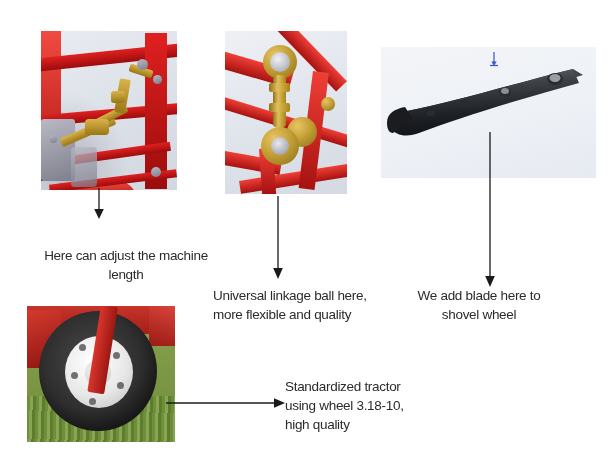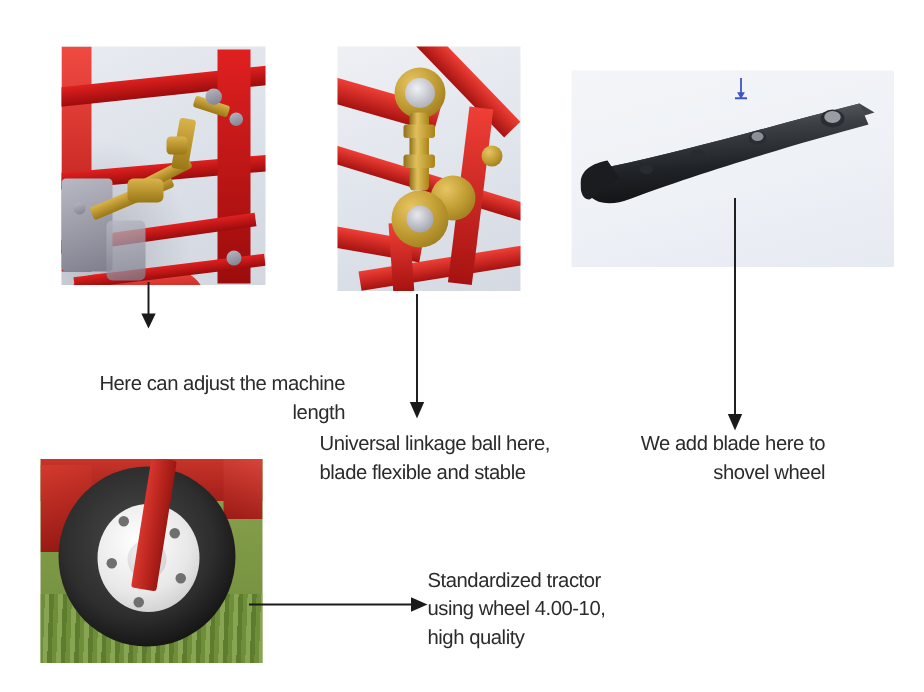--- a/index.html
+++ b/index.html
@@ -23,21 +23,21 @@
   }
   .caption {
     position: absolute;
     color: #2b2b2b;
     font-family: "Liberation Sans", sans-serif;
     font-size: 13.5px;
     line-height: 19px;
     letter-spacing: -0.3px;
     white-space: pre-line;
   }
-  .caption.center { text-align: right; }
+  .caption.center { text-align: center; }
   .caption.left { text-align: left; }
   .arrow { position: absolute; }
 
   
   #photo-adjust-linkage {
     left: 41px; top: 31px; width: 136px; height: 159px;
     background:
       radial-gradient(ellipse at 20% 85%, rgba(150,150,160,0.55) 0%, rgba(150,150,160,0) 38%),
       linear-gradient(155deg, #e9ecf1 0%, #dfe3ea 40%, #d2d7e0 100%);
   }
@@ -244,22 +244,22 @@
 
   <svg class="arrow" style="left:166px; top:392px; width:120px; height:22px;" viewBox="0 0 120 22">
     <line x1="0" y1="11" x2="111" y2="11" stroke="#1a1a1a" stroke-width="1.3"></line>
     <polygon points="119,11 108,6.2 108,15.8" fill="#1a1a1a"></polygon>
   </svg>
 
   <div class="caption center" style="left:22px; top:246px; width:208px;">Here can adjust the machine
 length</div>
 
   <div class="caption left" style="left:213px; top:286px; width:190px;">Universal linkage ball here,
-blade flexible and stable</div>
+more flexible and quality</div>
 
   <div class="caption center" style="left:408px; top:286px; width:142px;">We add blade here to
 shovel wheel</div>
 
   <div class="caption left" style="left:285px; top:377px; width:170px;">Standardized tractor
-using wheel 4.00-10,
+using wheel 3.18-10,
 high quality</div>
 
 </div>
 
 </body></html>

